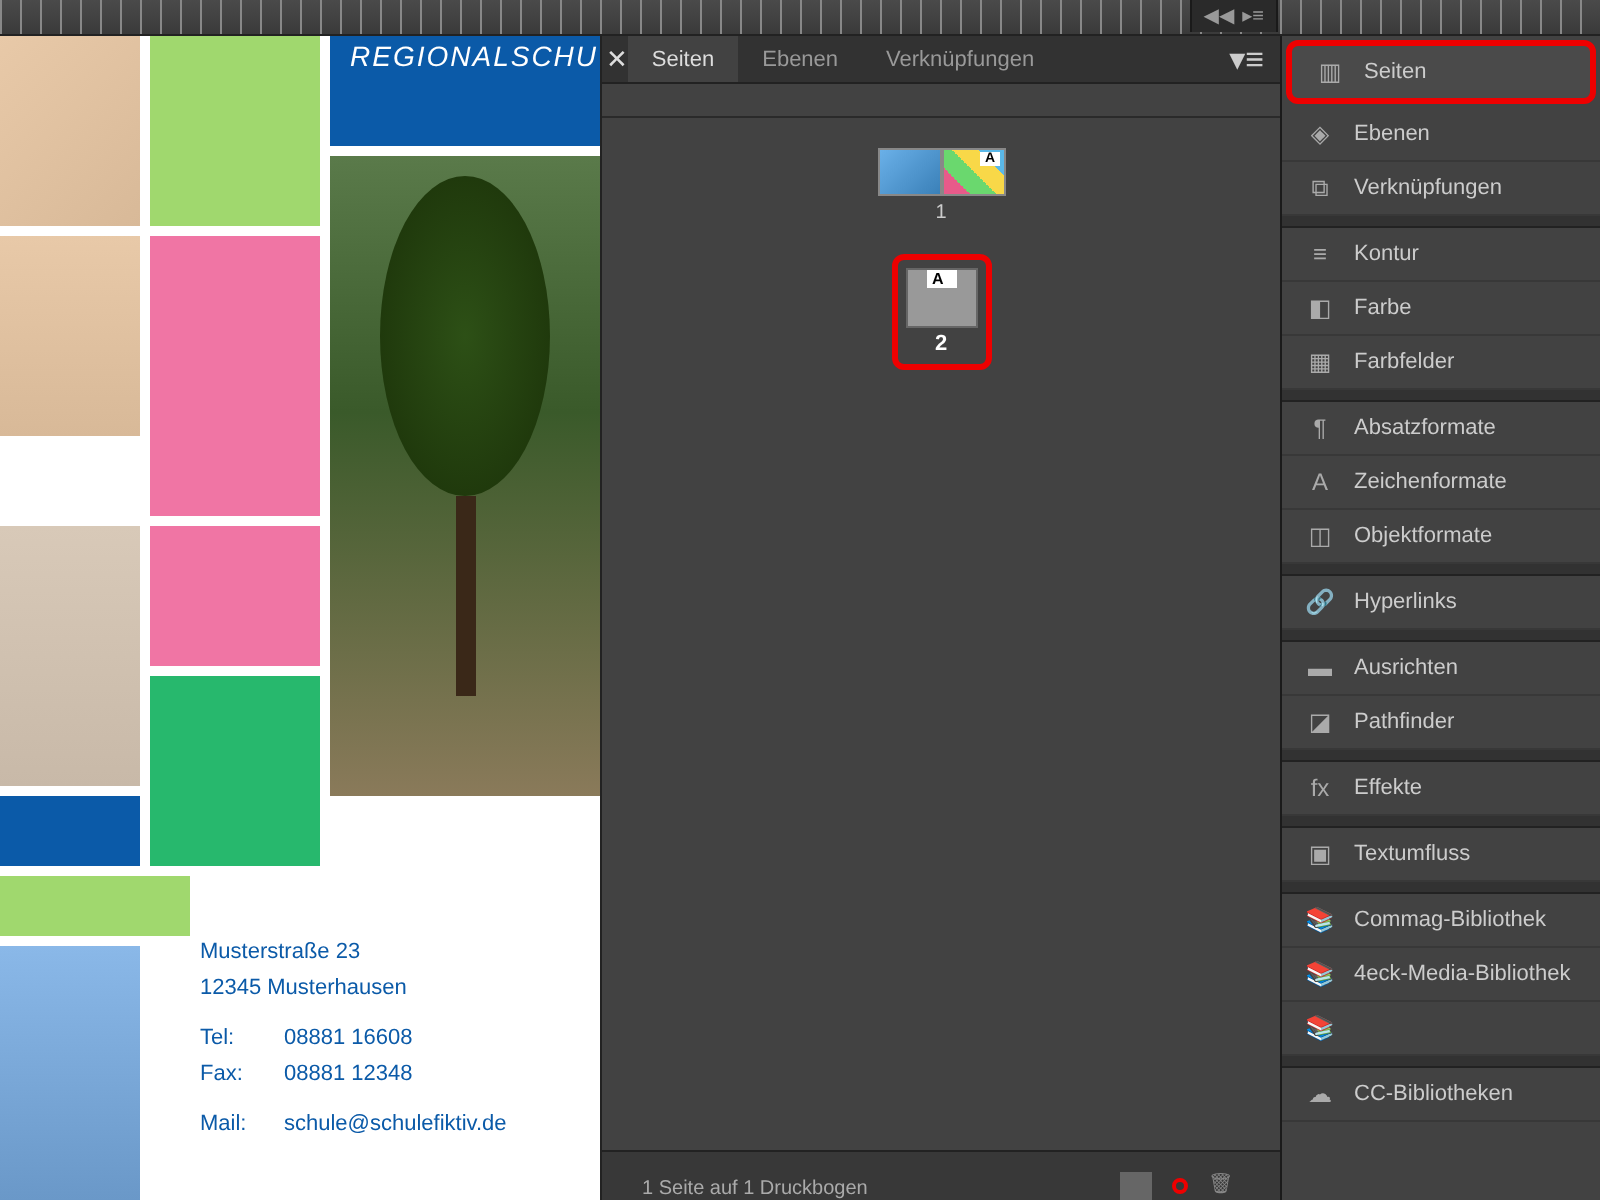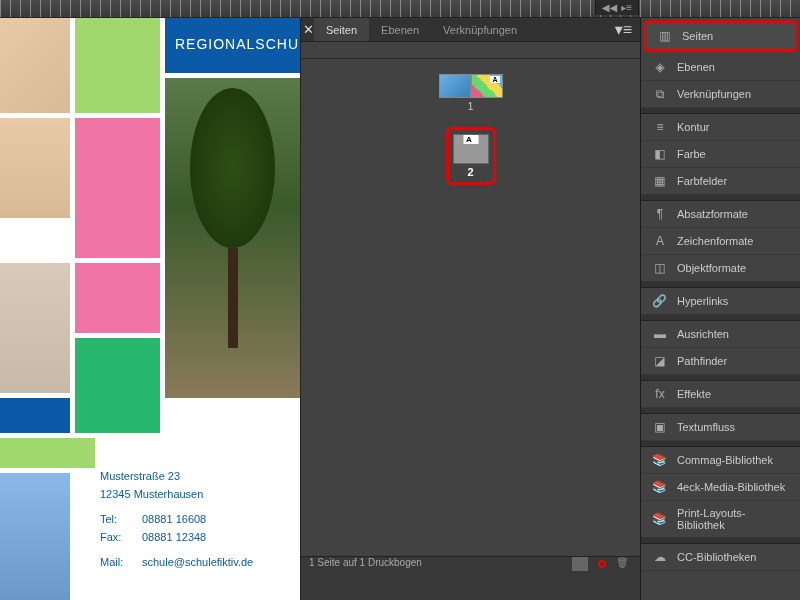--- a/index.html
+++ b/index.html
@@ -4,21 +4,21 @@
 <style>
 *{margin:0;padding:0;box-sizing:border-box;font-family:"Segoe UI",Tahoma,sans-serif}
 body{background:#2a2a2a;width:800px;height:600px;overflow:hidden;position:relative}
 .ruler-top{height:18px;background:linear-gradient(#4a4a4a,#3a3a3a);border-bottom:1px solid #222;position:relative}
 .ruler-top::after{content:"";position:absolute;inset:0;background:repeating-linear-gradient(90deg,#888 0,#888 1px,transparent 1px,transparent 10px)}
 .main{display:flex;height:582px}
 .canvas{width:300px;background:#fff;position:relative;flex-shrink:0}
 .tile{position:absolute}
 .t1{left:0;top:0;width:70px;height:95px;background:linear-gradient(135deg,#e8c9a8,#d8b998)}
 .t2{left:75px;top:0;width:85px;height:95px;background:#a0d86e}
-.t3{left:165px;top:0;width:135px;height:55px;background:#0b5aa8;color:#fff;padding:18px 10px;font-size:14px;letter-spacing:1px;}
+.t3{left:165px;top:0;width:135px;height:55px;background:#0b5aa8;color:#fff;padding:2px 10px;font-size:14px;letter-spacing:1px;font-style:italic}
 .t4{left:0;top:100;width:70px;height:100px;top:100px;background:linear-gradient(#e8c9a8,#d8b998)}
 .t5{left:75px;top:100px;width:85px;height:140px;background:#f075a4}
 .t6{left:165px;top:60px;width:135px;height:320px;background:linear-gradient(180deg,#5a7a4a 0%,#3a5a2a 40%,#8a7a5a 100%)}
 .tree{position:absolute;left:190px;top:70px;width:85px;height:260px}
 .tree-crown{width:85px;height:160px;background:radial-gradient(ellipse,#2d5016,#1a3008);border-radius:50%}
 .tree-trunk{width:10px;height:100px;background:#3a2818;margin:0 auto}
 .t7{left:0;top:245px;width:70px;height:130px;background:linear-gradient(#d8c9b8,#c8b9a8)}
 .t8{left:75px;top:245px;width:85px;height:70px;background:#f075a4}
 .t9{left:0;top:380px;width:70px;height:35px;background:#0b5aa8}
 .t10{left:75px;top:320px;width:85px;height:95px;background:#27b86d}
@@ -41,21 +41,21 @@
 .spread1{flex-direction:row;gap:0}
 .page-thumb{width:32px;height:24px;background:#ccc;border:1px solid #888;position:relative;font-size:8px}
 .page-thumb.p1l{background:linear-gradient(135deg,#6ab0e8,#3a80b8)}
 .page-thumb.p1r{background:linear-gradient(45deg,#e85a8a 25%,#6ad86e 25% 50%,#f8d848 50% 75%,#5ab8e8 75%)}
 .page-label{position:absolute;top:1px;right:2px;background:#fff;color:#000;padding:0 2px;font-weight:bold;font-size:7px}
 .page-num{text-align:center;font-size:10px;color:#ccc;margin-top:3px}
 .page2-box{border:3px solid #e00;border-radius:6px;padding:4px}
 .page2-thumb{width:36px;height:30px;background:#999;border:1px solid #666;position:relative}
 .page2-thumb .page-label{background:#fff;color:#000;top:0;left:50%;transform:translateX(-50%);font-size:8px;padding:0 3px}
 .page2-num{text-align:center;font-size:11px;color:#fff;font-weight:bold;margin-top:2px}
-.panel-footer{height:44px;background:#383838;border-top:1px solid #222;display:flex;align-items:flex-start;padding:0 8px;font-size:10px;color:#aaa;gap:8px}
+.panel-footer{height:25px;background:#383838;border-top:1px solid #222;display:flex;align-items:flex-end;padding:0 20px;font-size:10px;color:#aaa;gap:8px}
 .footer-icons{margin-left:auto;display:flex;gap:10px;align-items:center}
 .footer-icon{width:16px;height:14px;background:#666;cursor:pointer}
 .new-page-box{border:2px solid #e00;border-radius:4px;padding:2px}
 .side-panels{width:160px;background:#424242;border-left:1px solid #1a1a1a;flex-shrink:0}
 .sp-item{display:flex;align-items:center;gap:8px;padding:6px 10px;font-size:11px;color:#ccc;cursor:pointer;border-bottom:1px solid #383838}
 .sp-group-sep{height:6px;background:#323232;border-bottom:1px solid #222}
 .sp-item.highlighted{border:3px solid #e00;border-radius:6px;background:#4a4a4a;margin:2px}
 .sp-icon{width:18px;height:14px;display:flex;align-items:center;justify-content:center;font-size:12px;color:#aaa;flex-shrink:0}
 .arrows{position:absolute;inset:0;pointer-events:none;z-index:100}
 .top-toggle{position:absolute;top:0;right:161px;background:#2a2a2a;color:#999;font-size:10px;padding:2px 6px;border-left:1px solid #1a1a1a;border-right:1px solid #1a1a1a;cursor:pointer;display:flex;gap:4px}
@@ -216,21 +216,20 @@
       <div class="sp-item">
         <span class="sp-icon">📚</span>
         <span>Commag-Bibliothek</span>
       </div>
       <div class="sp-item">
         <span class="sp-icon">📚</span>
         <span>4eck-Media-Bibliothek</span>
       </div>
       <div class="sp-item">
         <span class="sp-icon">📚</span>
-        <span>Print-Layouts-Bibliothek</span>
       </div>
       <div class="sp-group-sep"></div>
       <div class="sp-item">
         <span class="sp-icon">☁</span>
         <span>CC-Bibliotheken</span>
       </div>
     </div>
 </div>
 
 <svg class="arrows">

